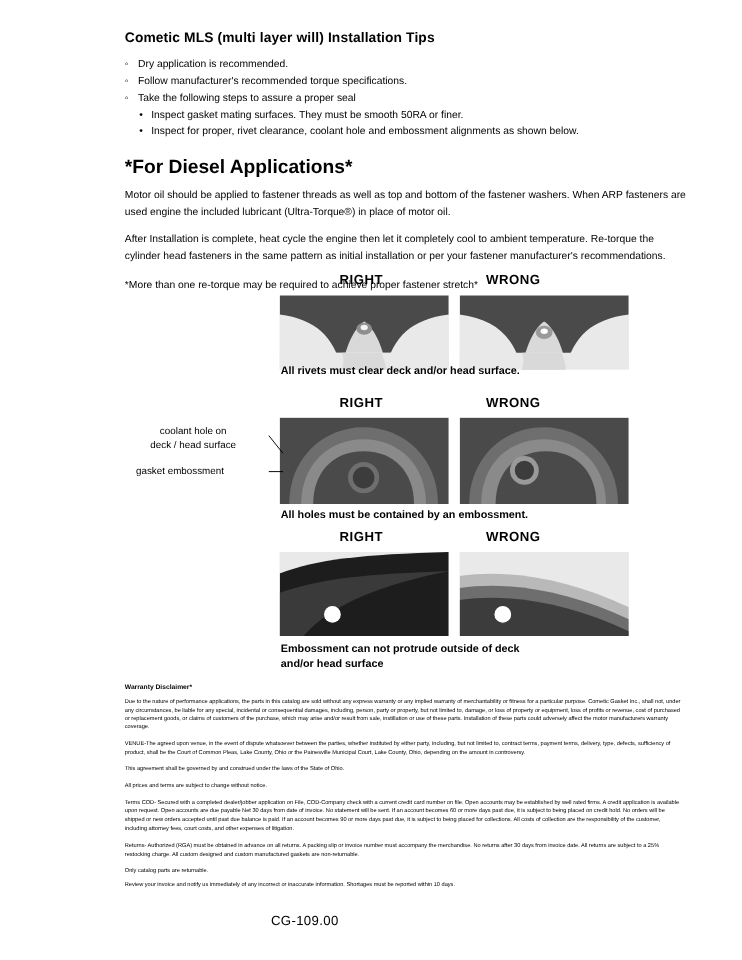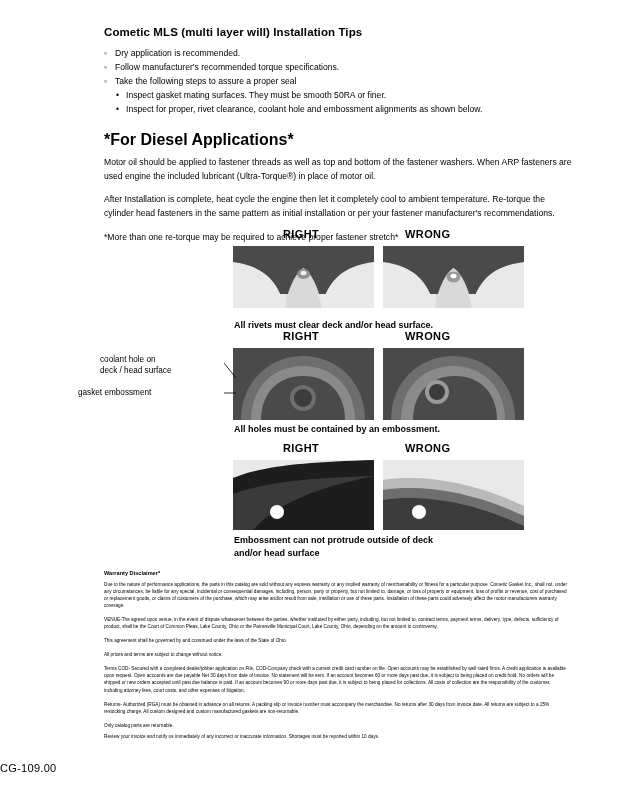--- a/index.html
+++ b/index.html
@@ -106,21 +106,21 @@
     font-weight: bold;
   }
   .panel {
     position: absolute;
     background: #e9e9e9;
     overflow: hidden;
   }
   .callout-text {
     position: absolute;
     font-size: 8.2px;
-    text-align: left;
+    text-align: center;
     line-height: 1.35;
   }
 
   
   .warranty {
     position: absolute;
     left: 104px;
     top: 570px;
     width: 466px;
   }
@@ -133,20 +133,21 @@
     font-size: 4.7px;
     line-height: 1.5;
     margin: 0 0 7px 0;
     text-align: left;
   }
   .docnum {
     position: absolute;
     left: 0;
     top: 762px;
     width: 508px;
+    text-align: center;
     font-size: 11px;
     letter-spacing: 0.3px;
   }
   svg { display: block; }
 </style>
 </head>
 <body>
 
 <div class="page">
 
@@ -193,21 +194,21 @@
           <rect x="0" y="0" width="141" height="62" fill="#e9e9e9"></rect>
           <path d="M0 0 H141 V16 C110 20 95 34 88 62 H52 C45 34 30 20 0 16 Z" fill="#4a4a4a"></path>
           <path d="M52 62 C55 40 64 26 70.5 22 C77 26 86 40 89 62 Z" fill="#d9d9d9"></path>
           <ellipse cx="70.5" cy="31" rx="7" ry="5.5" fill="#9a9a9a"></ellipse>
           <ellipse cx="70.5" cy="30" rx="3" ry="2.3" fill="#ffffff"></ellipse>
           <path d="M0 48 H141 V62 H0 Z" fill="#e9e9e9"></path>
           <path d="M52 48 C54 53 53 58 52 62 H89 C88 58 87 53 85 48 Z" fill="#d9d9d9"></path>
         </svg>
       </div>
 
-      <div class="fig-caption" style="left:234px; top:92px;">All rivets must clear deck and/or head surface.</div>
+      <div class="fig-caption" style="left:234px; top:76px;">All rivets must clear deck and/or head surface.</div>
     </div>
 
     <div class="fig-row" style="height:106px; margin-top:4px;">
       <div class="fig-label" style="left:283px; top:0;">RIGHT</div>
       <div class="fig-label" style="left:405px; top:0;">WRONG</div>
 
       <div class="panel" style="left:233px; top:18px; width:141px; height:72px;">
         <svg width="141" height="72" viewBox="0 0 141 72">
           <rect x="0" y="0" width="141" height="72" fill="#e9e9e9"></rect>
           <path d="M0 0 H141 V72 H0 Z" fill="#4a4a4a"></path>

